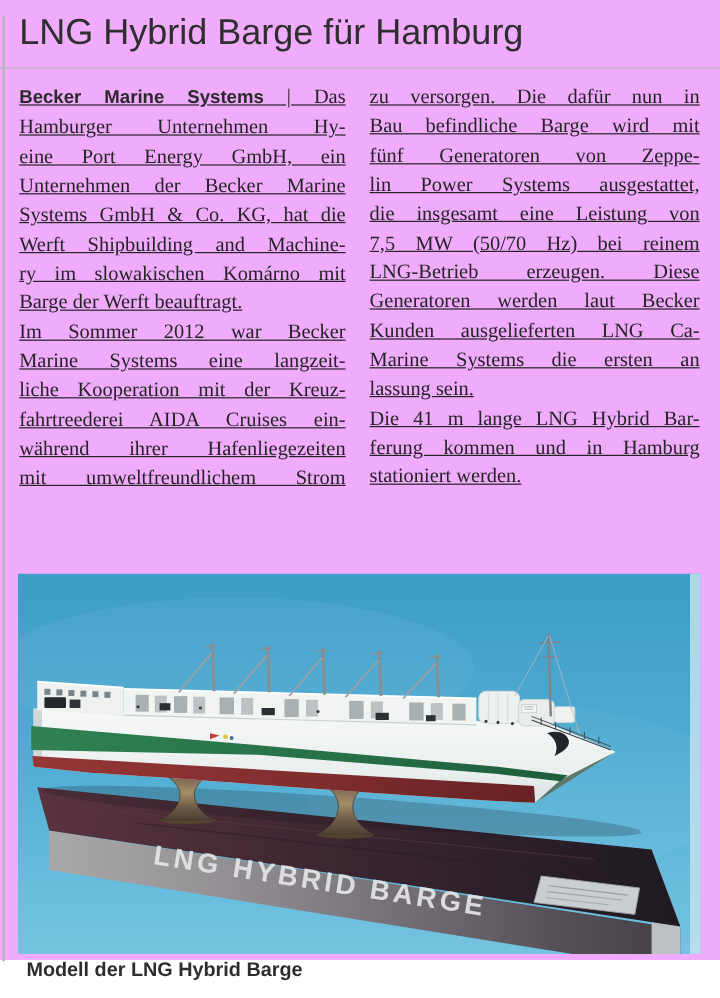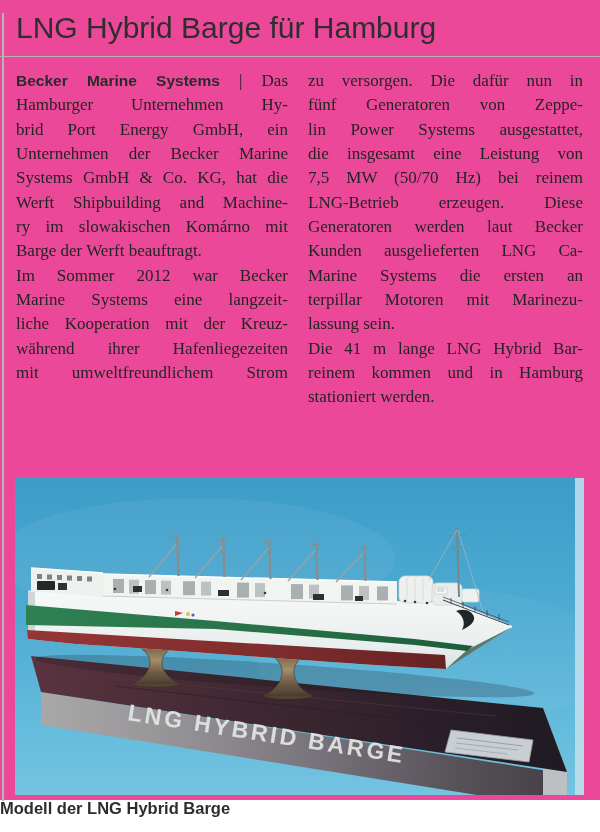--- a/index.html
+++ b/index.html
@@ -1,70 +1,71 @@
 <!DOCTYPE html>
 <html><head>
 <meta charset="utf-8">
 <style>
   html,body{margin:0;padding:0;background:#ffffff;}
   body{width:600px;height:832px;overflow:hidden;}
-  .page{position:relative;width:600px;height:800px;background:#ec4899;font-family:"Liberation Serif",serif;}
+  .page{position:relative;width:600px;height:800px;background:#f0abfc;font-family:"Liberation Serif",serif;}
   .v-rule{position:absolute;left:2px;top:13px;width:2px;height:788px;background:#b6b6b6;}
   .title{position:absolute;left:16px;top:10px;margin:0;font-family:"Liberation Sans",sans-serif;
          font-weight:300;font-size:30px;line-height:36px;color:#2e2e2e;letter-spacing:0;}
   .h-rule{position:absolute;left:0;top:56px;width:600px;height:1px;background:#b3b3b3;}
   .columns{position:absolute;left:16px;top:69px;width:567px;display:flex;}
   .col{width:272px;}
   .col-right{width:275px;margin-left:20px;}
-  .line{font-size:17px;line-height:24.35px;color:#242424;text-align:justify;text-align-last:justify;}
+  .line{font-size:17px;line-height:24.35px;color:#242424;text-align:justify;text-align-last:justify;text-decoration:underline;}
   .line.flush{text-align-last:left;}
   .lead-in{font-family:"Liberation Sans",sans-serif;font-weight:700;font-size:15.5px;color:#2a2a2a;}
   .photo{position:absolute;left:15px;top:478px;width:569px;height:317px;}
   .photo svg{display:block;}
-  .caption{position:absolute;left:0;top:799px;font-family:"Liberation Sans",sans-serif;
+  .caption{position:absolute;left:22px;top:799px;font-family:"Liberation Sans",sans-serif;
            font-weight:600;font-size:16.5px;color:#2d2d2d;}
 </style>
 </head>
 <body>
 
 <div class="page">
   <div class="v-rule"></div>
   <h1 class="title">LNG Hybrid Barge für Hamburg</h1>
   <div class="h-rule"></div>
 
   <div class="columns">
     <div class="col">
         <div class="line"><span class="lead-in">Becker Marine Systems</span> | Das</div>
         <div class="line">Hamburger Unternehmen Hy-</div>
-        <div class="line">brid Port Energy GmbH, ein</div>
+        <div class="line">eine Port Energy GmbH, ein</div>
         <div class="line">Unternehmen der Becker Marine</div>
         <div class="line">Systems GmbH &amp; Co. KG, hat die</div>
         <div class="line">Werft Shipbuilding and Machine-</div>
         <div class="line">ry im slowakischen Komárno mit</div>
         <div class="line flush">Barge der Werft beauftragt.</div>
         <div class="line">Im Sommer 2012 war Becker</div>
         <div class="line">Marine Systems eine langzeit-</div>
         <div class="line">liche Kooperation mit der Kreuz-</div>
+        <div class="line">fahrtreederei AIDA Cruises ein-</div>
         <div class="line">während ihrer Hafenliegezeiten</div>
         <div class="line">mit umweltfreundlichem Strom</div>
       </div>
     <div class="col col-right">
         <div class="line">zu versorgen. Die dafür nun in</div>
+        <div class="line">Bau befindliche Barge wird mit</div>
         <div class="line">fünf Generatoren von Zeppe-</div>
         <div class="line">lin Power Systems ausgestattet,</div>
         <div class="line">die insgesamt eine Leistung von</div>
         <div class="line">7,5 MW (50/70 Hz) bei reinem</div>
         <div class="line">LNG-Betrieb erzeugen. Diese</div>
         <div class="line">Generatoren werden laut Becker</div>
         <div class="line">Kunden ausgelieferten LNG Ca-</div>
         <div class="line">Marine Systems die ersten an</div>
-        <div class="line">terpillar Motoren mit Marinezu-</div>
         <div class="line flush">lassung sein.</div>
         <div class="line">Die 41 m lange LNG Hybrid Bar-</div>
-        <div class="line">reinem kommen und in Hamburg</div>
+        <div class="line">ferung kommen und in Hamburg</div>
         <div class="line flush">stationiert werden.</div>
       </div>
   </div>
 
   <div class="photo">
     <svg width="569" height="317" viewBox="0 0 569 317">
       <defs>
         <linearGradient id="bg" x1="0" y1="0" x2="0" y2="1">
           <stop offset="0" stop-color="#3d9dc7"></stop>
             <stop offset="0.45" stop-color="#4fabd3"></stop>

